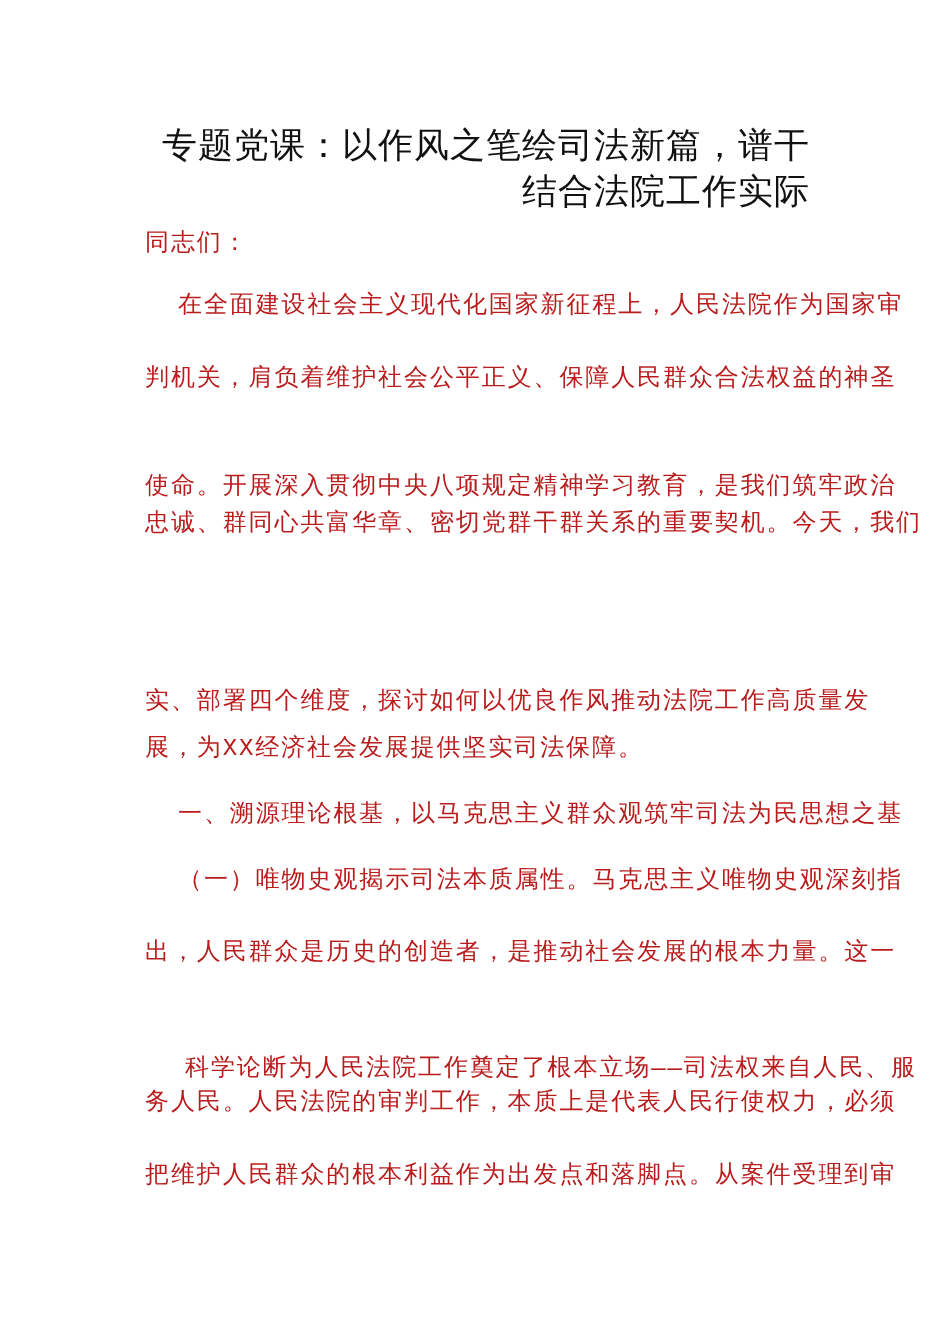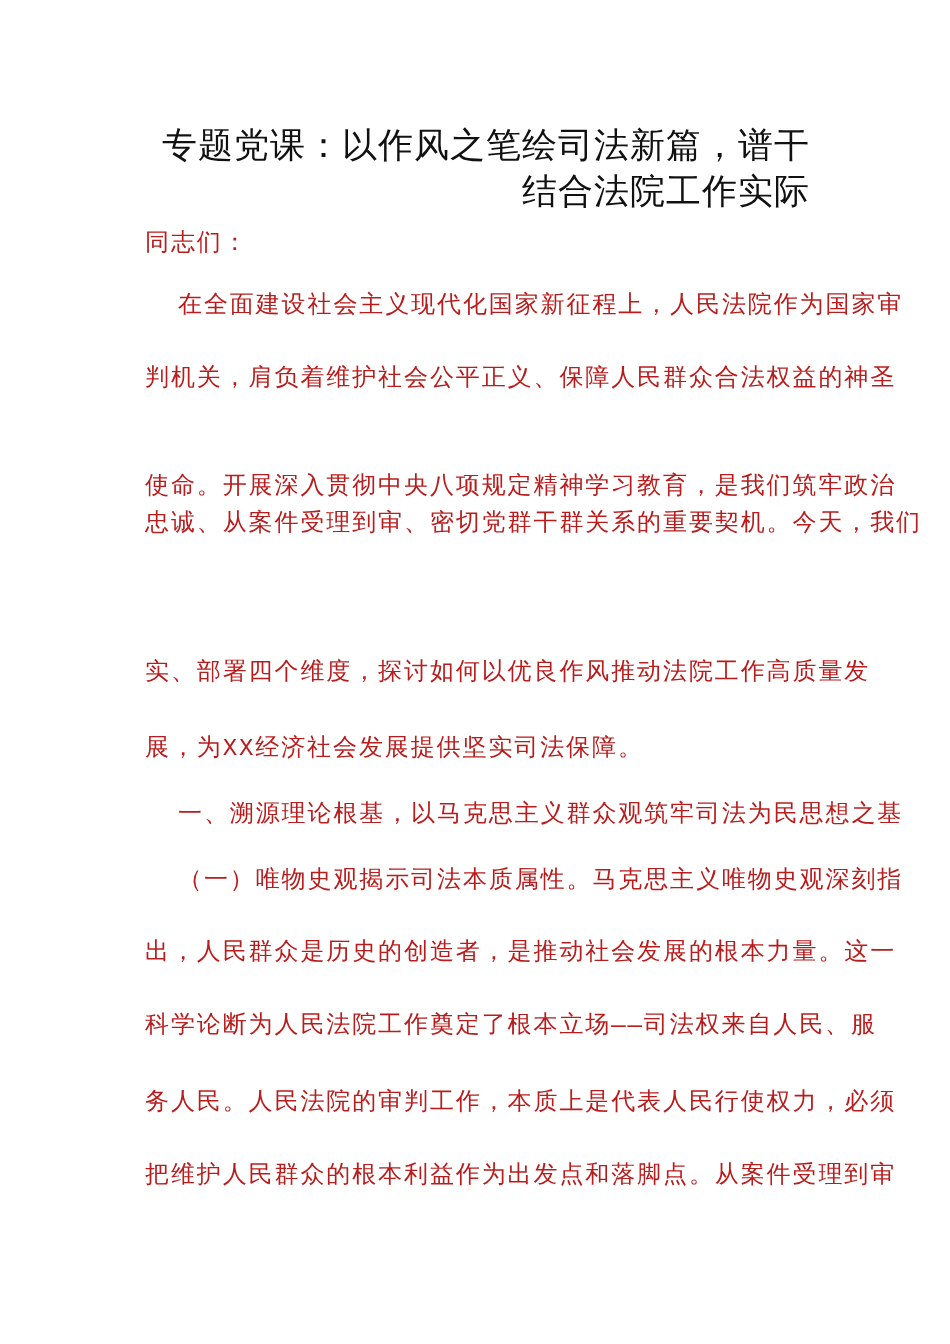--- a/index.html
+++ b/index.html
@@ -55,25 +55,25 @@
   <div class="title" style="top:122px;text-align:right;">
     <span class="t1">专题党课：以作风之笔绘司法新篇，谱干</span>
     <span class="t2">结合法院工作实际</span>
   </div>
 
   <div class="line" style="top:229px;">同志们：</div>
 
   <div class="line indent" style="top:291px;">在全面建设社会主义现代化国家新征程上，人民法院作为国家审</div>
   <div class="line" style="top:364px;">判机关，肩负着维护社会公平正义、保障人民群众合法权益的神圣</div>
   <div class="line" style="top:436px;margin-top:36px;">使命。开展深入贯彻中央八项规定精神学习教育，是我们筑牢政治</div>
-  <div class="line" style="top:509px;">忠诚、从案件受理到审、密切党群干群关系的重要契机。今天，我们</div>
-  <div class="line" style="top:658px;">实、部署四个维度，探讨如何以优良作风推动法院工作高质量发</div>
+  <div class="line" style="top:509px;">忠诚、群同心共富华章、密切党群干群关系的重要契机。今天，我们</div>
+  <div class="line" style="top:687px;">实、部署四个维度，探讨如何以优良作风推动法院工作高质量发</div>
   <div class="line" style="top:734px;">展，为XX经济社会发展提供坚实司法保障。</div>
 
   <div class="line indent" style="top:800px;">一、溯源理论根基，以马克思主义群众观筑牢司法为民思想之基</div>
 
   <div class="line indent" style="top:866px;">（一）唯物史观揭示司法本质属性。马克思主义唯物史观深刻指</div>
   <div class="line" style="top:938px;">出，人民群众是历史的创造者，是推动社会发展的根本力量。这一</div>
-  <div class="line" style="top:1011px;">科学论断为人民法院工作奠定了根本立场——司法权来自人民、服</div>
+  <div class="line" style="top:1054px;margin-left:40px;">科学论断为人民法院工作奠定了根本立场——司法权来自人民、服</div>
   <div class="line" style="top:1088px;">务人民。人民法院的审判工作，本质上是代表人民行使权力，必须</div>
   <div class="line" style="top:1161px;">把维护人民群众的根本利益作为出发点和落脚点。从案件受理到审</div>
 
 </div>
 
 </body></html>

